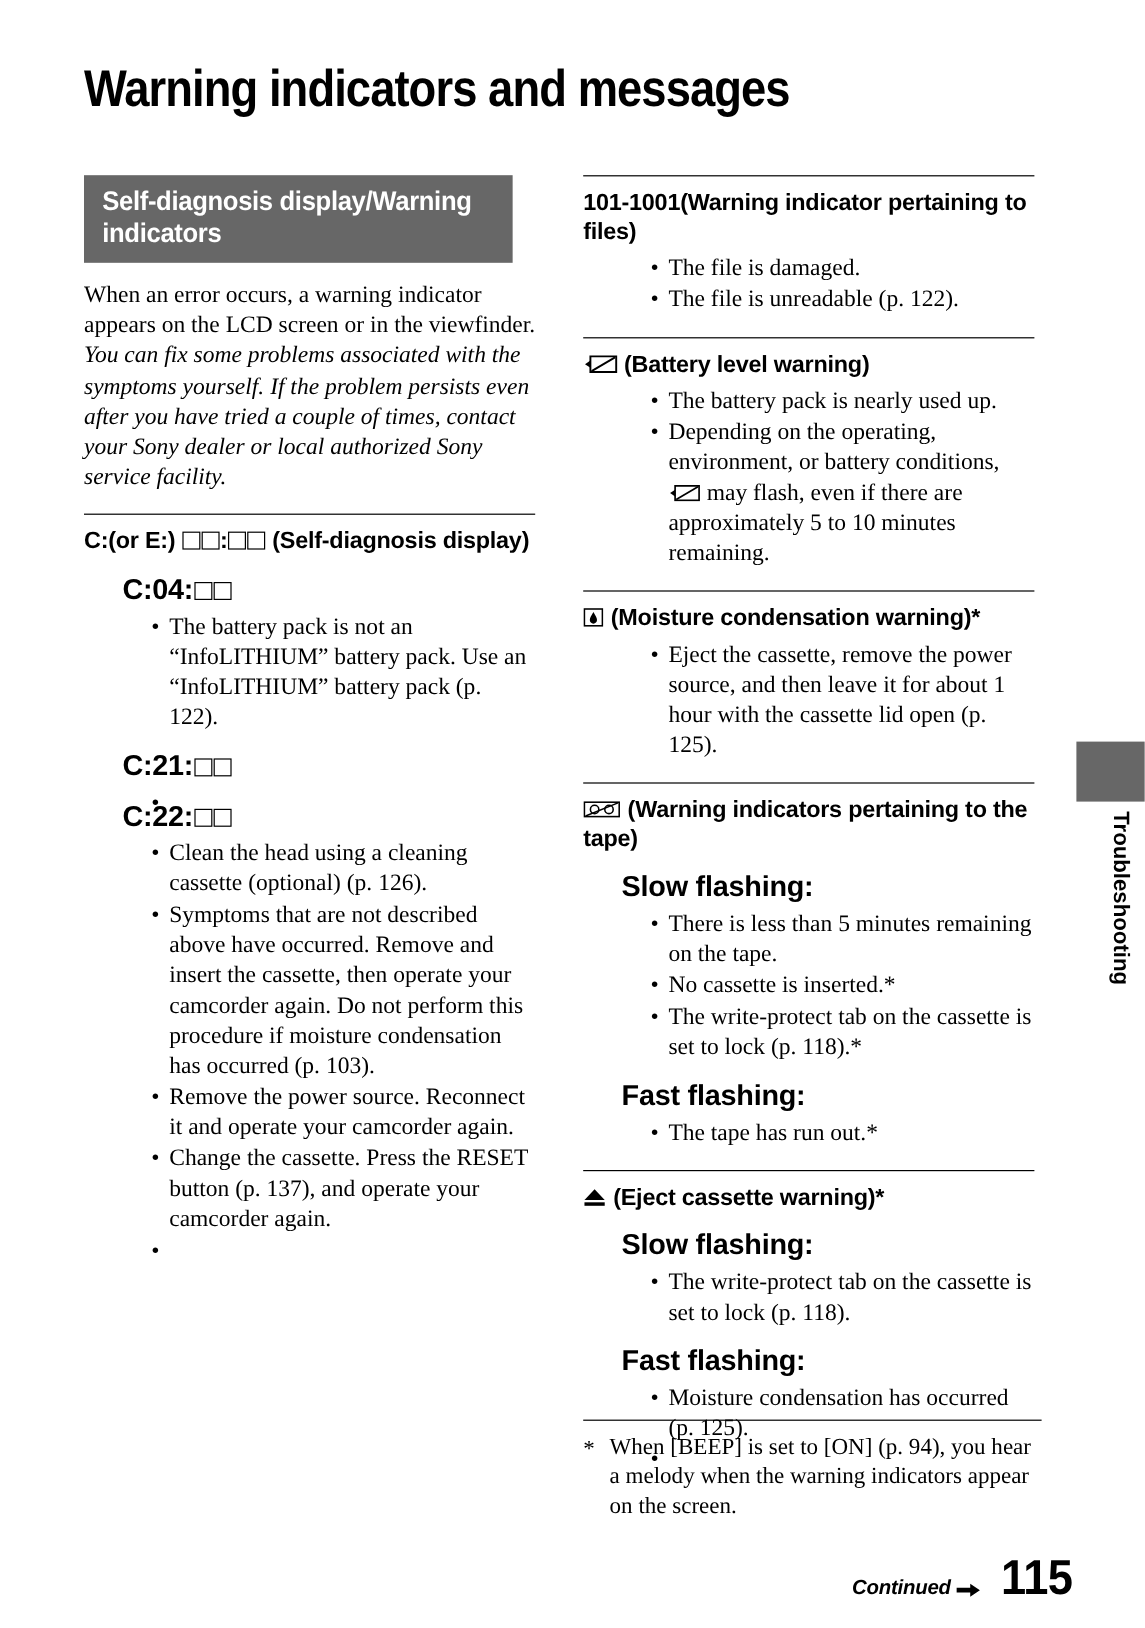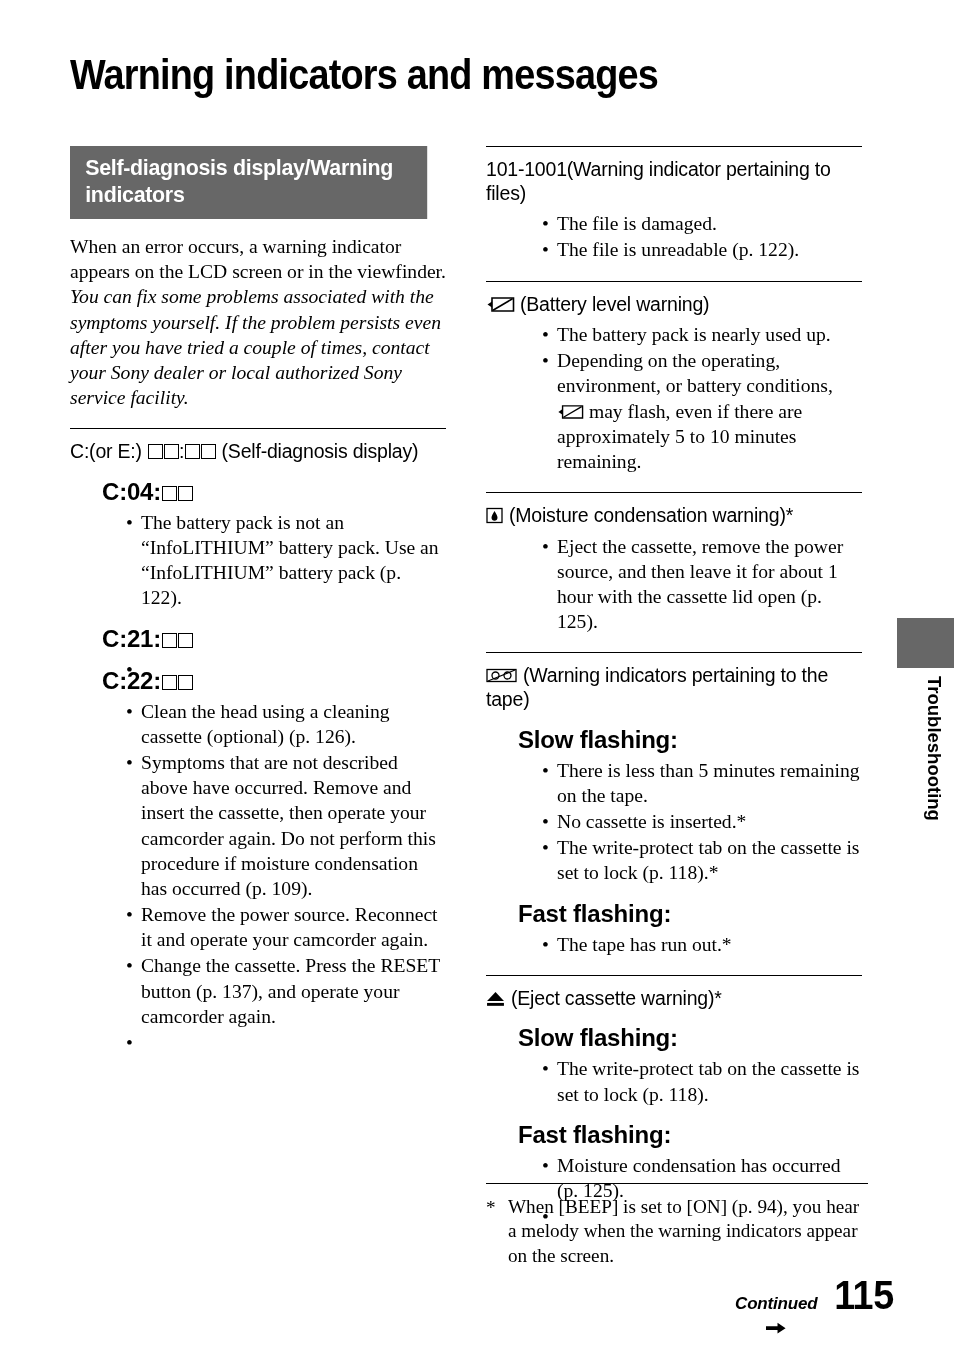--- a/index.html
+++ b/index.html
@@ -73,21 +73,21 @@
   .rule {
     border: 0;
     border-top: 1.6px solid #000;
     margin: 18px 0 11px 0;
     height: 0;
   }
 
   
   .h-lv1 {
     font-family: "Liberation Sans", sans-serif;
-    font-weight: normal;
+    font-weight: bold;
     font-size: 19.5px;
     line-height: 1.21;
     margin: 0 0 6px 0;
     letter-spacing: -0.2px;
   }
   .h-lv2 {
     font-family: "Liberation Sans", sans-serif;
     font-weight: bold;
     font-size: 24px;
     line-height: 1.21;
@@ -209,21 +209,20 @@
   }
   .continued {
     font-family: "Liberation Sans", sans-serif;
     font-weight: bold;
     font-style: italic;
     font-size: 17px;
     letter-spacing: -0.2px;
     display: flex;
     align-items: center;
     gap: 5px;
-    flex-direction: column;
   }
   .cont-arrow { width: 20px; height: 14px; display: inline-block; }
   .pageno {
     font-family: "Liberation Sans Narrow", "Liberation Sans", sans-serif;
     font-weight: bold;
     font-size: 41px;
     line-height: 0.8;
     letter-spacing: -0.5px;
     transform: scaleX(0.92);
     transform-origin: right bottom;
@@ -256,21 +255,21 @@
     <ul class="blist deep">
       <li><span class="bull">•</span></li>
     </ul>
 
     <div class="h-lv2"><span>C:22:</span><span class="boxg"></span><span class="boxg"></span></div>
     <ul class="blist deep">
       <li><span class="bull">•</span><span>Clean the head using a cleaning cassette (optional) (p. 126).</span></li>
     </ul>
 
     <ul class="blist deep">
-      <li><span class="bull">•</span><span>Symptoms that are not described above have occurred. Remove and insert the cassette, then operate your camcorder again. Do not perform this procedure if moisture condensation has occurred (p. 109).</span></li>
+      <li><span class="bull">•</span><span>Symptoms that are not described above have occurred. Remove and insert the cassette, then operate your camcorder again. Do not perform this procedure if moisture condensation has occurred (p. 103).</span></li>
       <li><span class="bull">•</span><span>Remove the power source. Reconnect it and operate your camcorder again.</span></li>
       <li><span class="bull">•</span><span>Change the cassette. Press the RESET button (p. 137), and operate your camcorder again.</span></li>
     </ul>
 
     <ul class="blist deep">
       <li><span class="bull">•</span></li>
     </ul>
 
   </div>
 

